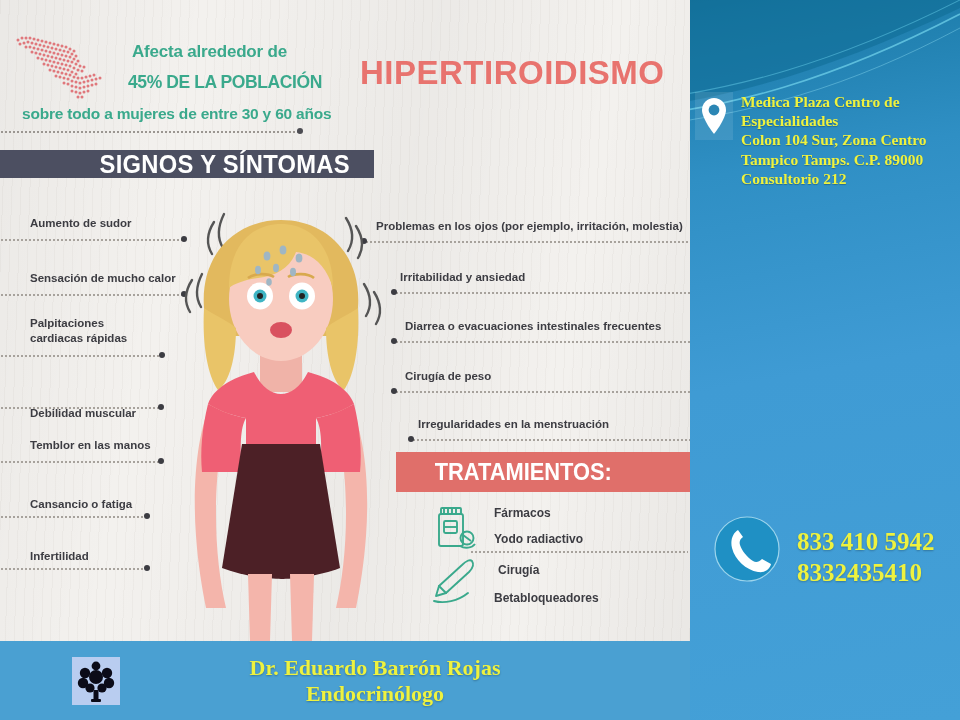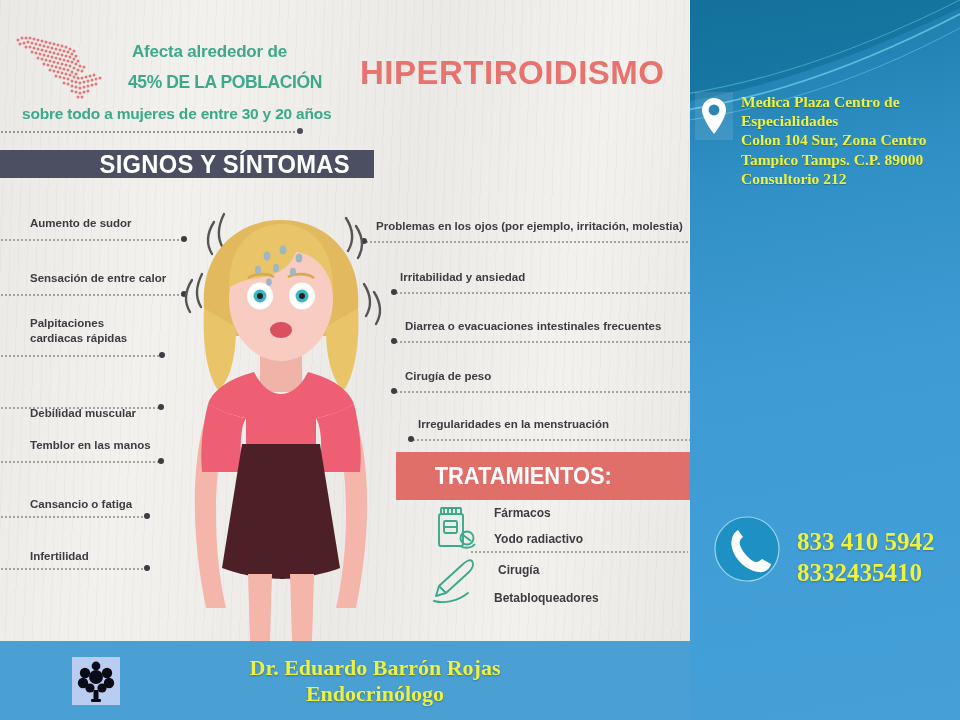--- a/index.html
+++ b/index.html
@@ -69,21 +69,21 @@
     background-image:radial-gradient(circle, #a7a29c 0.8px, transparent 0.9px);
     background-size:4px 2px;
   }
   .symdot { position:absolute; width:6px; height:6px; border-radius:50%; background:#3c3c42; }
 
   
   #figure { position:absolute; left:150px; top:196px; width:270px; height:445px; }
 
   
   #trat-banner {
-    position:absolute; left:396px; top:452px; width:294px; height:48px;
+    position:absolute; left:396px; top:452px; width:294px; height:40px;
     background:#e06f6a; display:flex; align-items:center; padding-left:34px;
   }
   #trat-banner span { color:#fff; font-size:23px; font-weight:bold; transform:scaleX(0.95); }
   .trat-item {
     position:absolute; font-size:12px; font-weight:bold; color:#3c3c42; white-space:nowrap;
   }
   #trat-divider {
     position:absolute; left:470px; top:551px; width:218px; height:2px;
     background-image:radial-gradient(circle, #a7a29c 0.8px, transparent 0.9px);
     background-size:4px 2px;
@@ -253,35 +253,35 @@
         <circle cx="68" cy="65" r="1.5"></circle>
       <circle cx="72" cy="64" r="1.5"></circle>
         <circle cx="76" cy="63" r="1.5"></circle>
       <circle cx="66" cy="69" r="1.5"></circle>
         <circle cx="70" cy="69" r="1.5"></circle>
     </g>
   </svg>
 
   <div class="hdr-txt" id="hdr-line1">Afecta alrededor de</div>
   <div class="hdr-txt" id="hdr-line2">45% DE LA POBLACIÓN</div>
-  <div class="hdr-txt" id="hdr-line3">sobre todo a mujeres de entre 30 y 20 años</div>
+  <div class="hdr-txt" id="hdr-line3">sobre todo a mujeres de entre 30 y 60 años</div>
   <div id="hdr-dotline"></div>
   <div id="hdr-dot"></div>
 
   <div id="title-main">HIPERTIROIDISMO</div>
 
   <div id="signos-banner">
     <span>SIGNOS Y SÍNTOMAS</span>
   </div>
 
   <div class="sym" style="left:30px; top:216px;">Aumento de sudor</div>
   <div class="symline" style="left:0; top:239px; width:182px;"></div>
   <div class="symdot" style="left:181px; top:236px;"></div>
 
-  <div class="sym" style="left:30px; top:271px;">Sensación de entre calor</div>
+  <div class="sym" style="left:30px; top:271px;">Sensación de mucho calor</div>
   <div class="symline" style="left:0; top:294px; width:182px;"></div>
   <div class="symdot" style="left:181px; top:291px;"></div>
 
   <div class="sym" style="left:30px; top:316px;">Palpitaciones
 cardiacas rápidas</div>
   <div class="symline" style="left:0; top:355px; width:160px;"></div>
   <div class="symdot" style="left:159px; top:352px;"></div>
 
   <div class="sym" style="left:30px; top:406px;">Debilidad muscular</div>
   <div class="symline" style="left:0; top:407px; width:159px;"></div>

